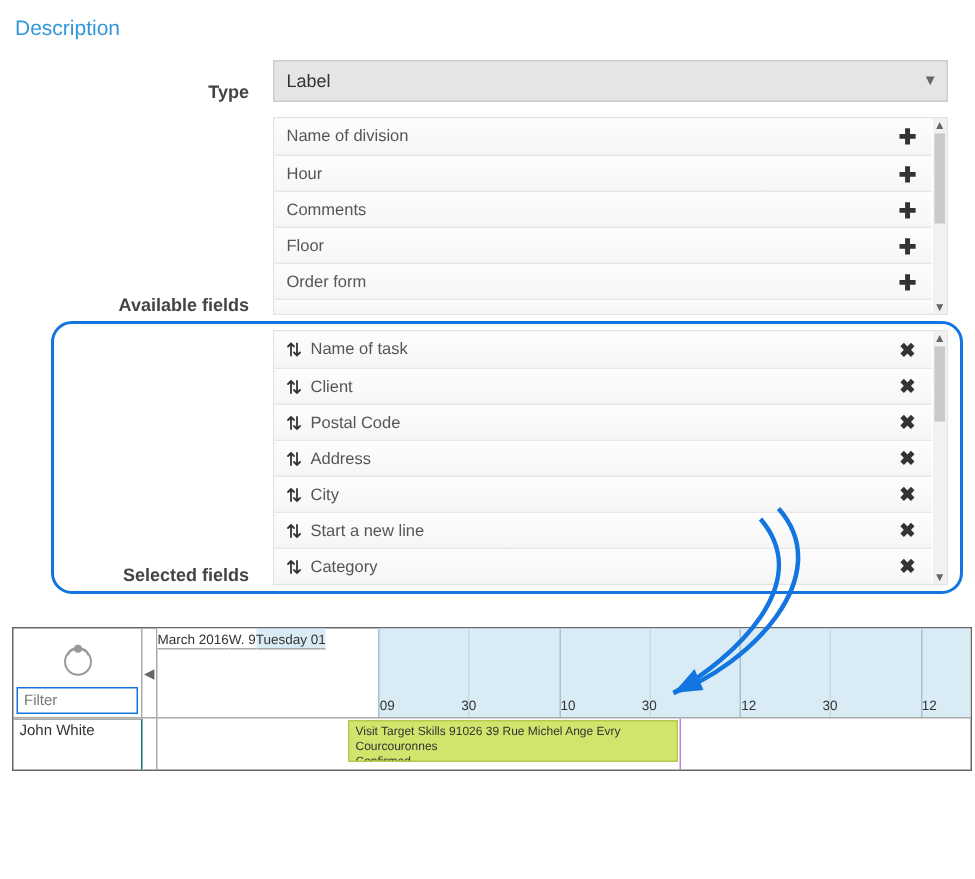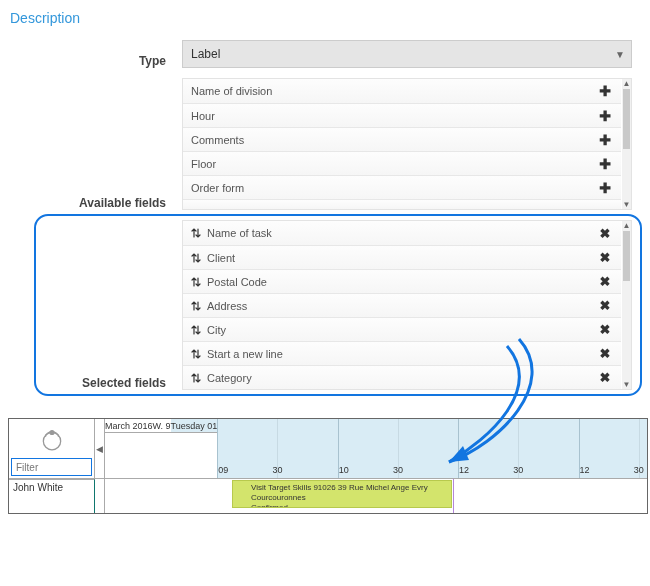--- a/index.html
+++ b/index.html
@@ -125,40 +125,41 @@
   .tl-right { flex:1; display:flex; flex-direction:row; }
   .tl-header-row {
     height:14px; border-bottom:1px solid #aaa; background:#fff; font-size:9px;
     text-align:center; display:flex; align-items:center; justify-content:center;
     color:#333;
   }
   .tl-header-row.light { background:#d9ecf5; }
   .tl-hours {
     flex:1; background:#d9ecf5; position:relative;
     border-bottom:none;
+    margin-left:35px;
   }
   .tl-hours .tick {
     position:absolute; top:0; bottom:0; width:1px; background:#a8c2cf;
   }
   .tl-hours .tick.minor { background:#c7dae3; }
   .tl-hours .lab {
     position:absolute; bottom:3px; font-size:9px; color:#333;
     transform: translateX(-50%);
   }
   .tl-body { display:flex; height:34px; }
   .tl-body-left {
     width:86px; border-right:1px solid #0f766e; font-size:10px; padding:2px 4px;
     border-top:1px solid #aaa;
   }
   .tl-body-nav { width:10px; border-right:1px solid #aaa;}
   .tl-body-right { flex:1; position:relative; }
   .event-bar {
     position:absolute; top:1px; height:28px; background:#d3e46c;
     border:1px solid #b7c94d; font-size:8px; color:#333;
-    padding:2px 18px; line-height:10px; overflow:hidden;
+    padding:2px 4px; line-height:10px; overflow:hidden;
   }
   .now-line { position:absolute; top:0; bottom:0; width:1px; background:#b486d9; z-index:2;}
 
   .arrow-annot {
     position:absolute;
     pointer-events:none;
     z-index:10;
   }
   .arrow-annot svg { overflow:visible; }
   .arrow-annot path { stroke:#1275e0; stroke-width:3; fill:none; }

